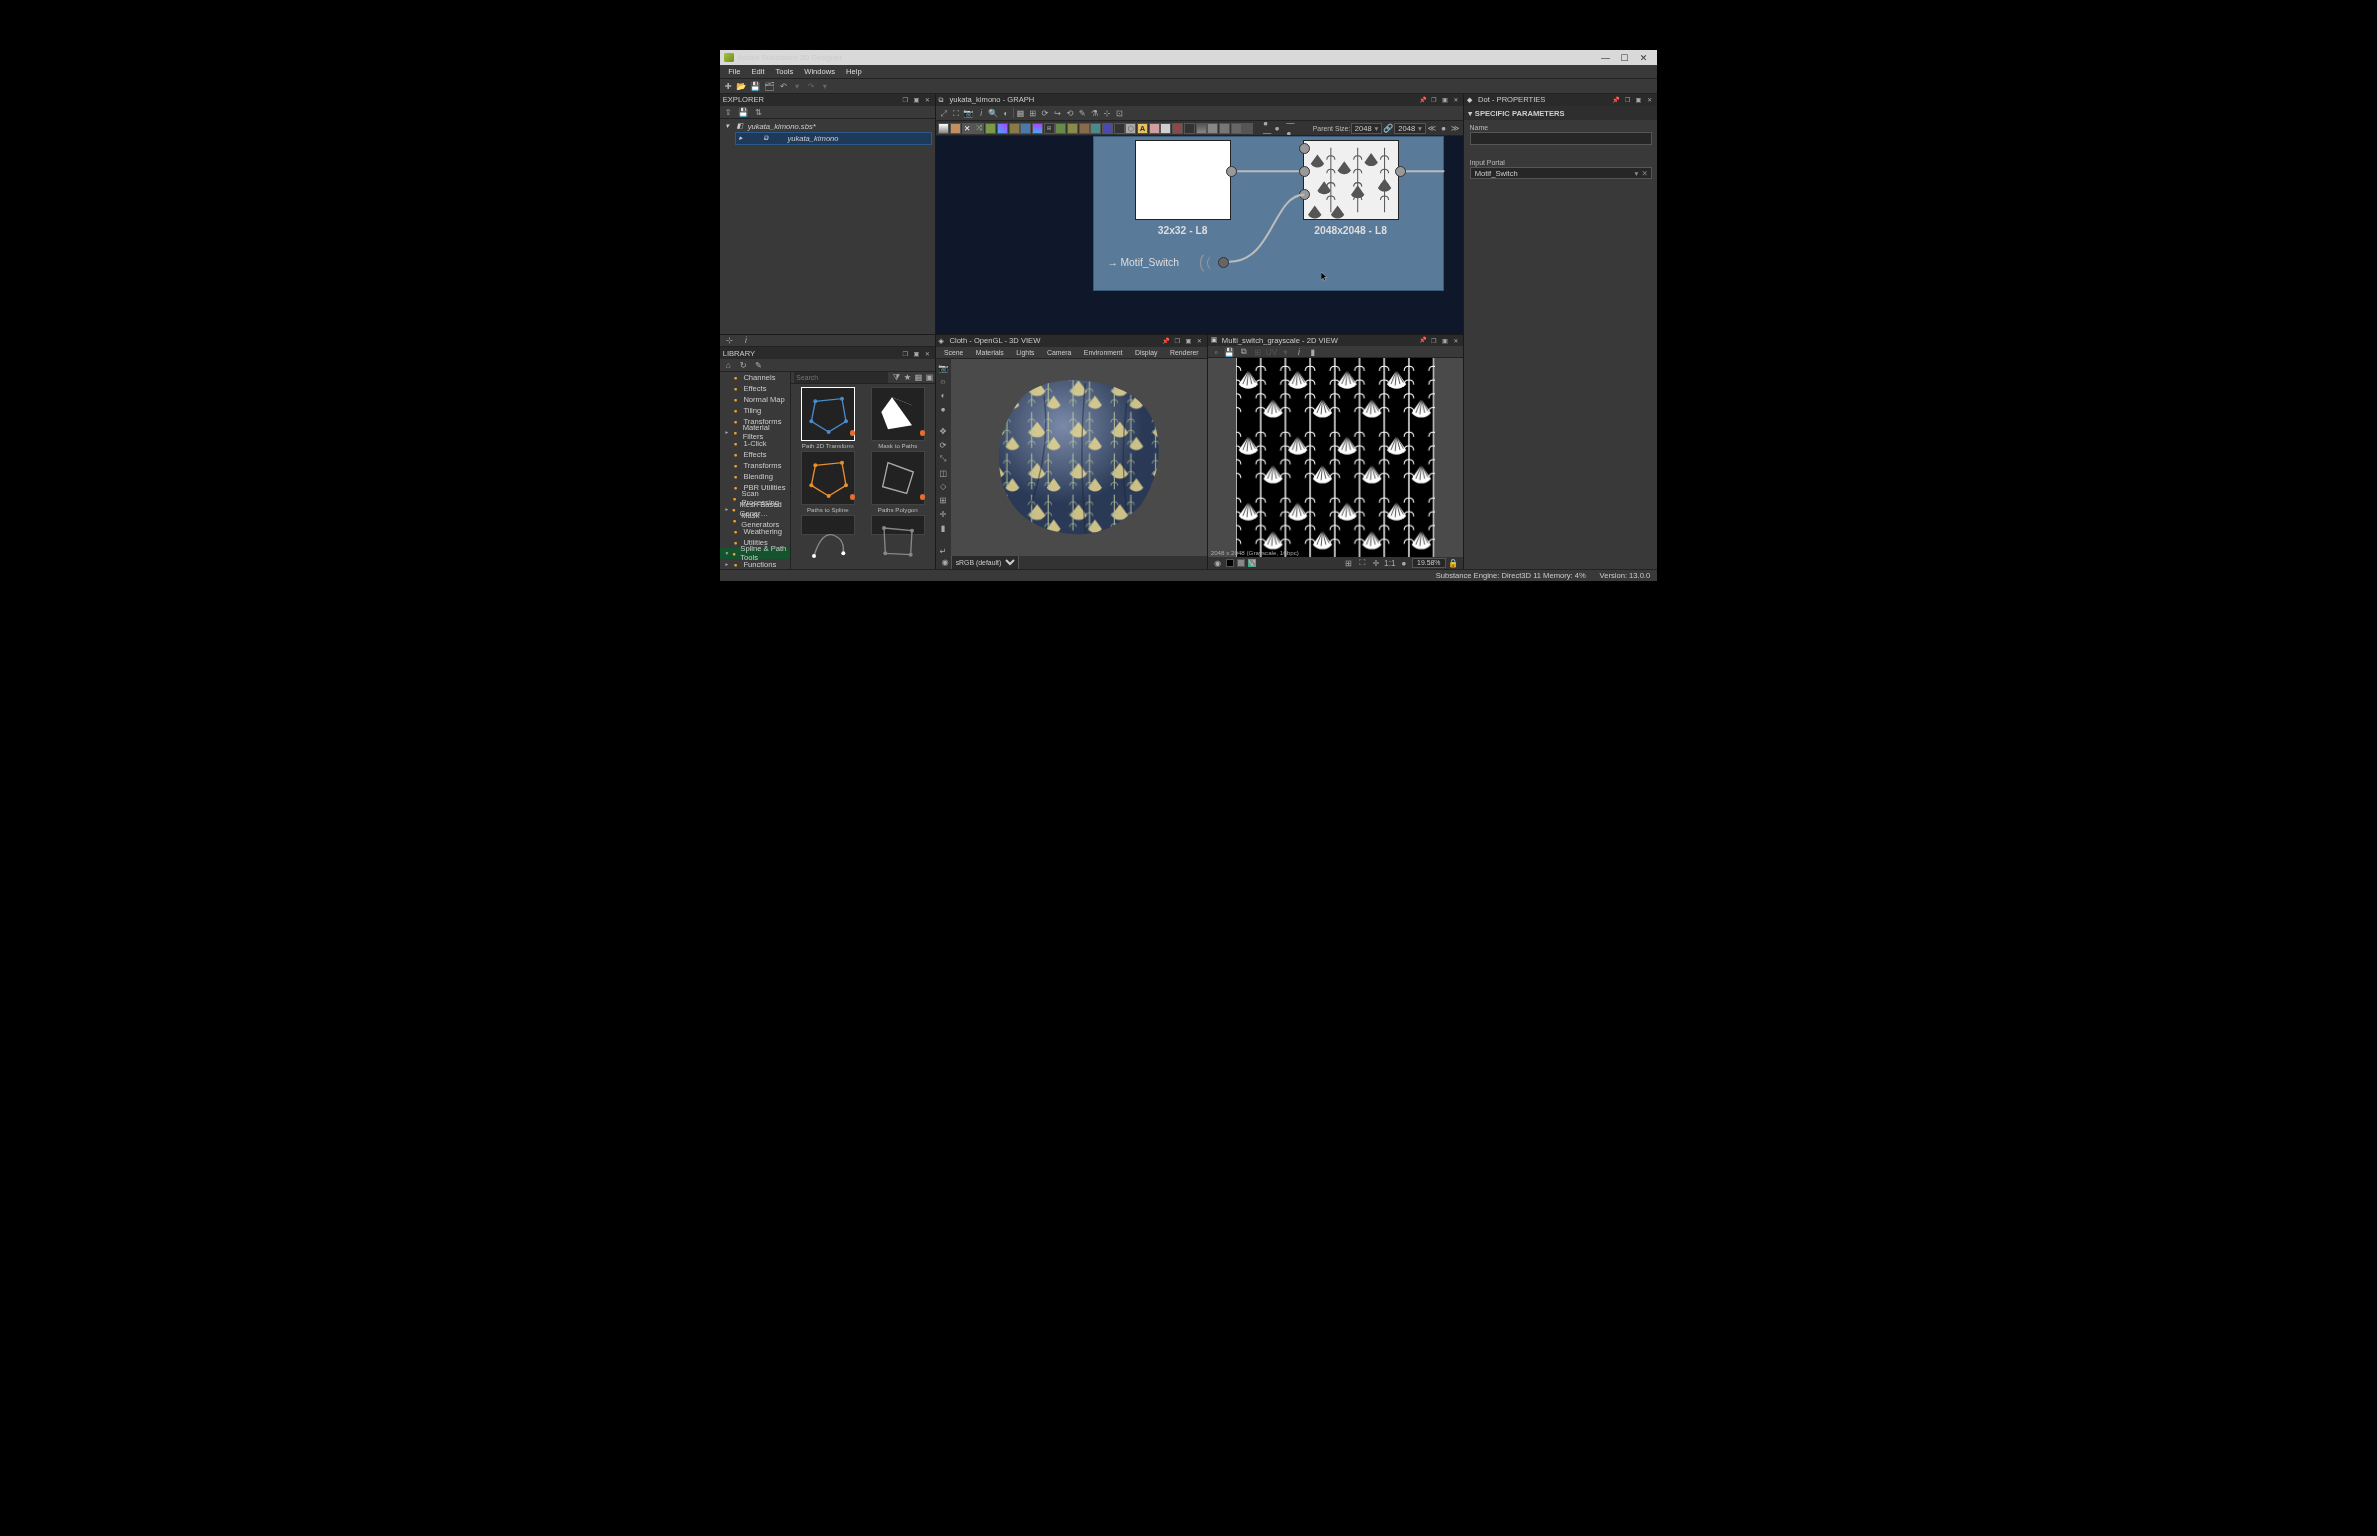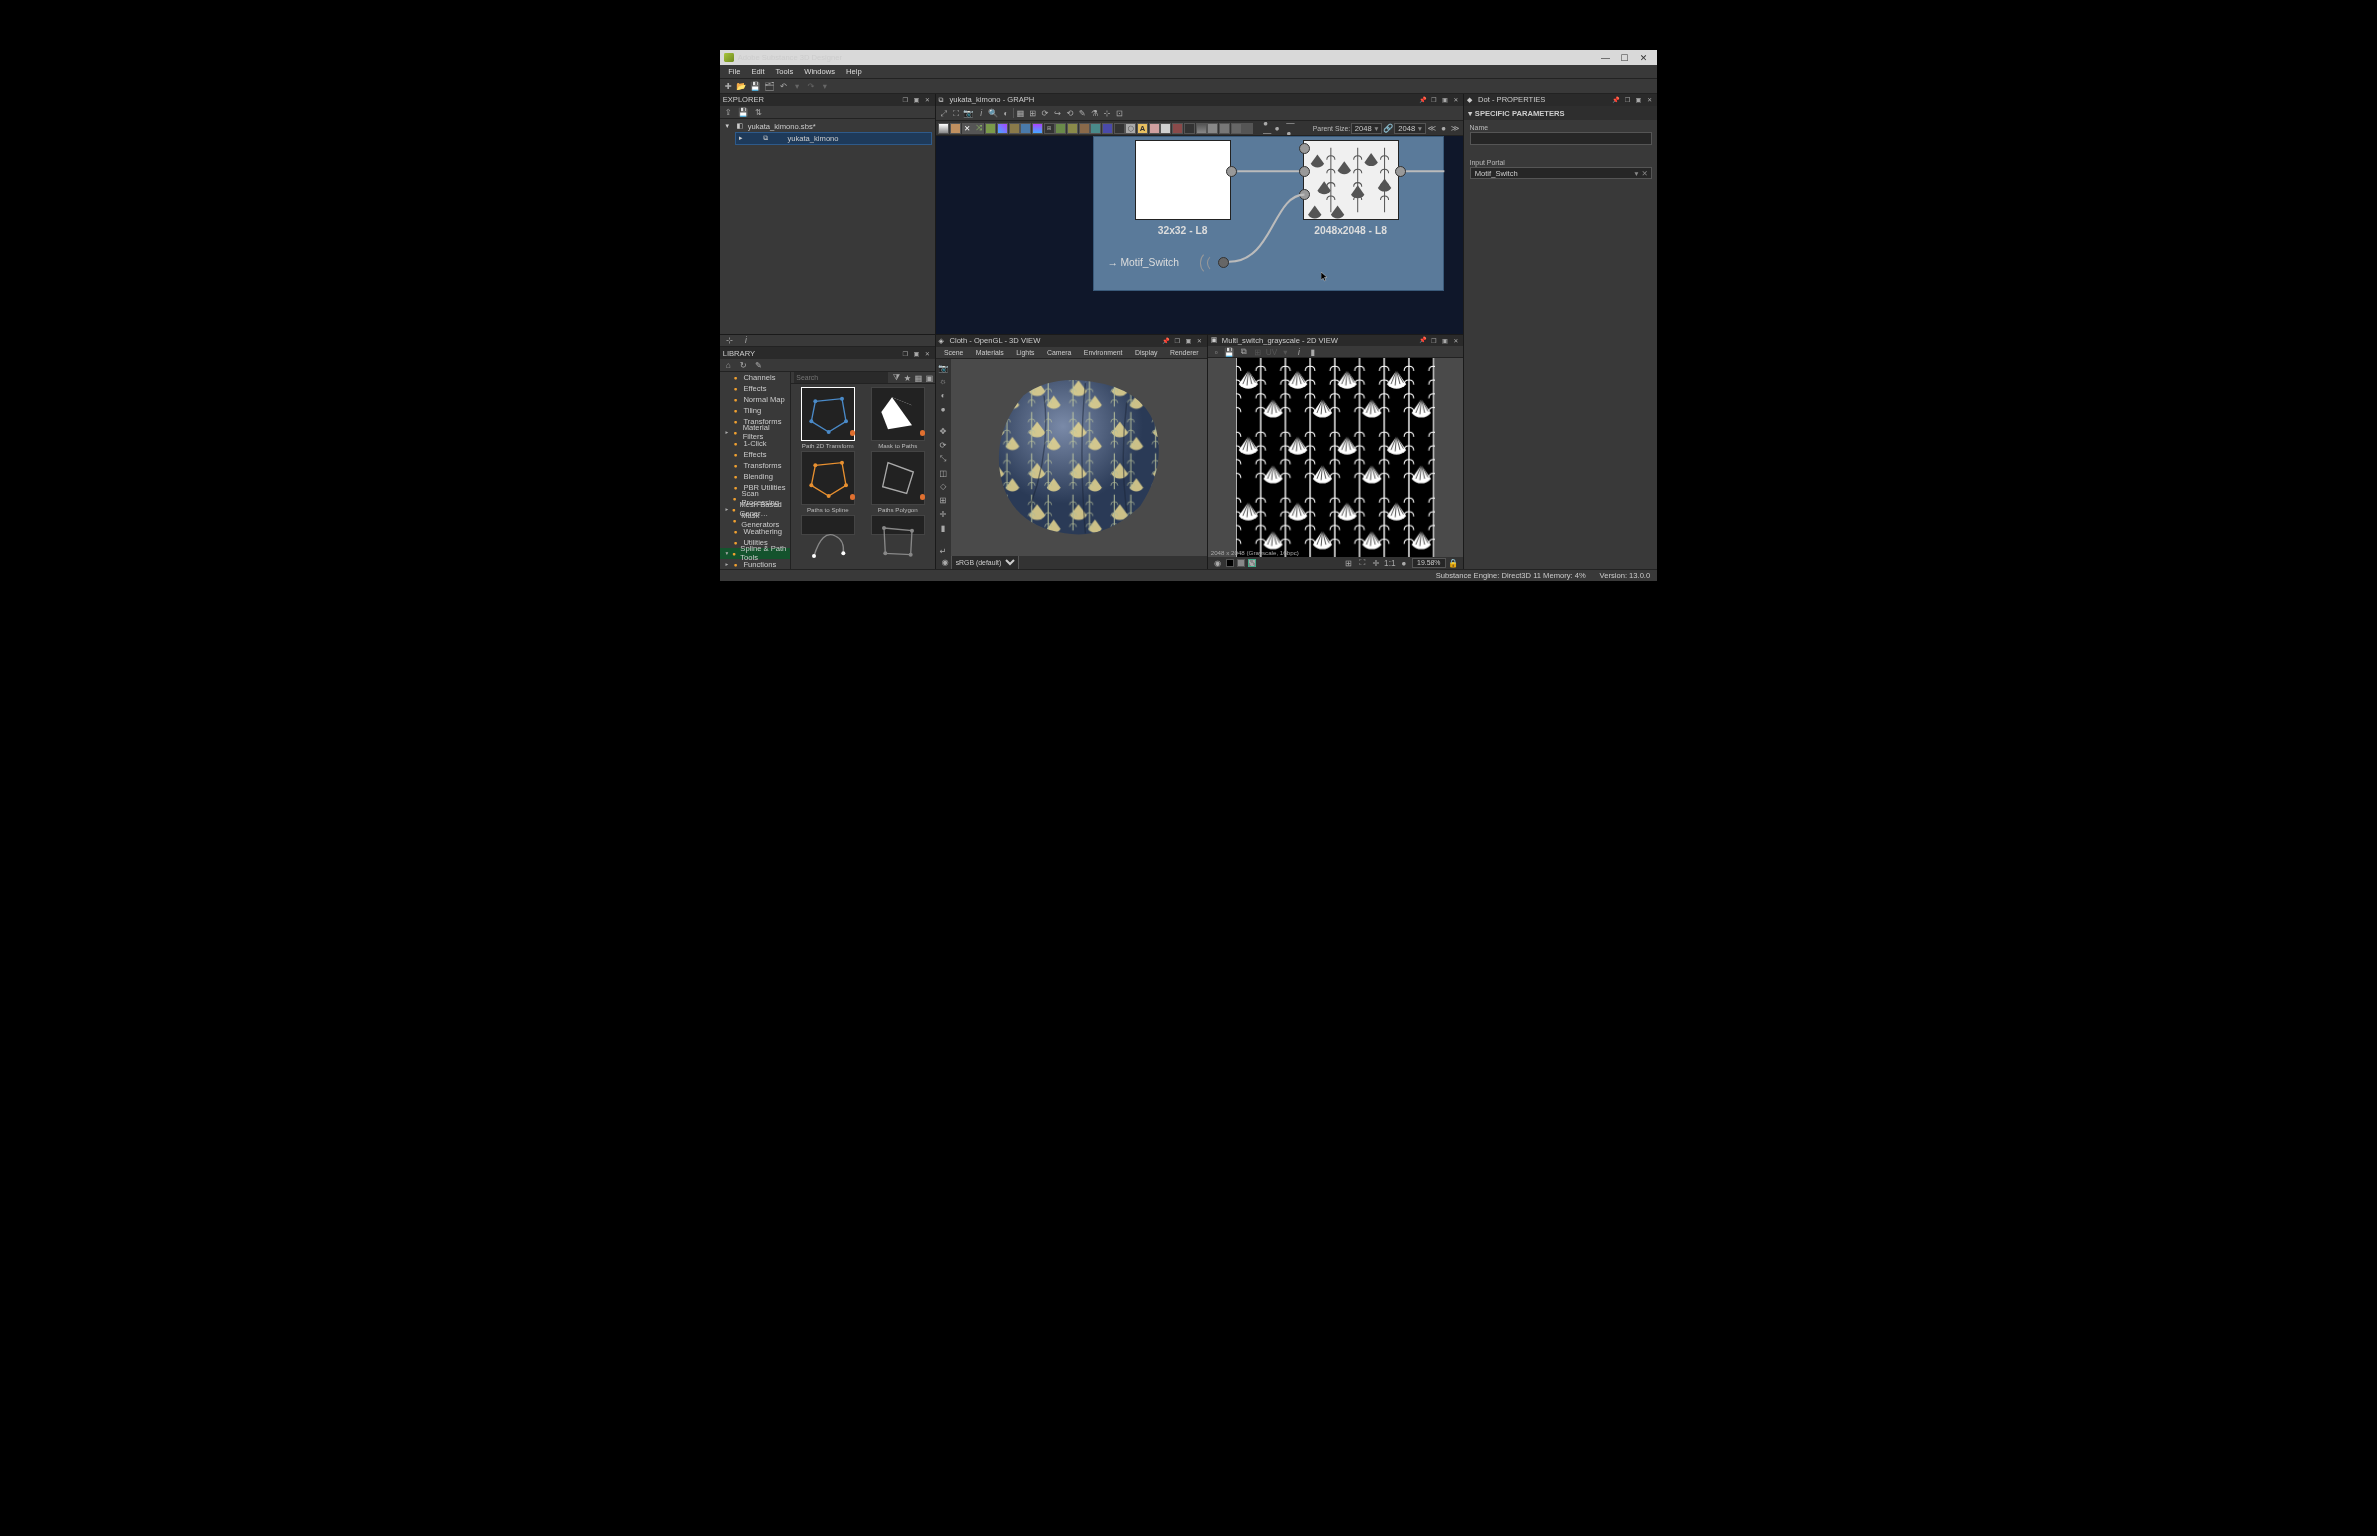--- a/index.html
+++ b/index.html
@@ -29,21 +29,21 @@
 
 .panel { background:#393939; display:flex; flex-direction:column; min-height:0; }
 .panel-head { height:12.4px; background:#2a2a2a; display:flex; align-items:center; padding:0 2.8px; font-size:6.9px; color:#ccc; text-transform:uppercase; }
 .panel-head .ph-icon { width:8.3px; height:8.3px; margin-right:2.8px; font-size:6.9px; }
 .panel-head .ph-title { flex:1; text-transform:none; }
 .panel-head .ph-btn { width:9.6px; text-align:center; color:#aaa; font-size:6.2px; margin-left:1.4px; }
 
 
 .explorer { grid-column:1; grid-row:1; }
 .exp-tool { height:12.4px; display:flex; align-items:center; gap:4.1px; padding:0 2.8px; border-bottom:0.7px solid #222; }
-.exp-tree { flex:1; padding:1.4px 2.8px; }
+.exp-tree { flex:1; padding:1.4px 2.8px;font-style:italic; }
 .tree-row { display:flex; align-items:center; height:12.4px; padding-left:2.8px; gap:2.8px; }
 .tree-row.selected { background:#1e3a5a; border:0.7px solid #2e5a8a;gap:16px; }
 .tree-icon { width:8.3px; height:8.3px; font-size:6.9px; }
 
 
 .graph { grid-column:2; grid-row:1; position:relative; }
 .graph-tool1 { height:15px; display:flex; align-items:center; gap:1.4px; padding:0 2.8px; border-bottom:0.7px solid #222; }
 .graph-tool2 { height:15px; display:flex; align-items:center; gap:0.7px; padding:0 2.8px; border-bottom:0.7px solid #222; background:#333; overflow:hidden; }
 .sq { width:11px; height:11px; border:0.7px solid #555; }
 .graph-canvas { flex:1; position:relative; background:#0f172a; overflow:hidden; }
@@ -75,21 +75,21 @@
 .mini-sep { height:12.4px; background:#393939; border-bottom:0.7px solid #222; display:flex; align-items:center; gap:5.5px; padding:0 4.1px; }
 .library { flex:1; display:flex; flex-direction:column; min-height:0; }
 .lib-tool { height:12.4px; display:flex; align-items:center; gap:4.1px; padding:0 2.8px; border-bottom:0.7px solid #222; }
 .lib-body { flex:1; display:flex; min-height:0; }
 .lib-tree { width:80px; border-right:0.7px solid #222; overflow:hidden; }
 .lt-row { height:11px; display:flex; align-items:center; padding-left:5.5px; gap:2.8px; font-size:6.9px; }
 .lt-row.sel { background:#14532d;justify-content:space-between; }
 .lt-icn { width:6.9px; height:6.9px; font-size:6.2px; color:#f0a030; }
 .lt-arrow { width:5.5px; font-size:5.5px; color:#aaa; }
 .lib-grid { flex:1; display:flex; flex-direction:column; }
-.lib-search { height:12.4px; display:flex; align-items:flex-end; border-bottom:0.7px solid #222; }
+.lib-search { height:12.4px; display:flex; align-items:flex-start; border-bottom:0.7px solid #222; }
 .lib-search input { flex:1; background:#2a2a2a; border:none; color:#aaa; padding:0 2.8px; height:11px; font-size:6.9px; margin:0 2.8px; }
 .lib-thumbs { flex:1; overflow:hidden; padding:2.8px; display:grid; grid-template-columns:1fr 1fr; gap:1.4px; align-content:start; }
 .thumb-cell { display:flex; flex-direction:column; align-items:center; }
 .thumb { width:54px; height:54px; background:#222; border:0.7px solid #444; position:relative; }
 .thumb.sel { border:1.4px solid #fff; }
 .thumb-lbl { font-size:6.2px; color:#bbb; margin-top:1.4px; text-align:center; }
 .thumb .dot-o { position:absolute; right:-1.4px; bottom:4.1px; width:5.5px; height:5.5px; background:#e07030; border-radius:50%; }
 
 
 .view3d { grid-column:2; grid-row:2; display:flex; }

